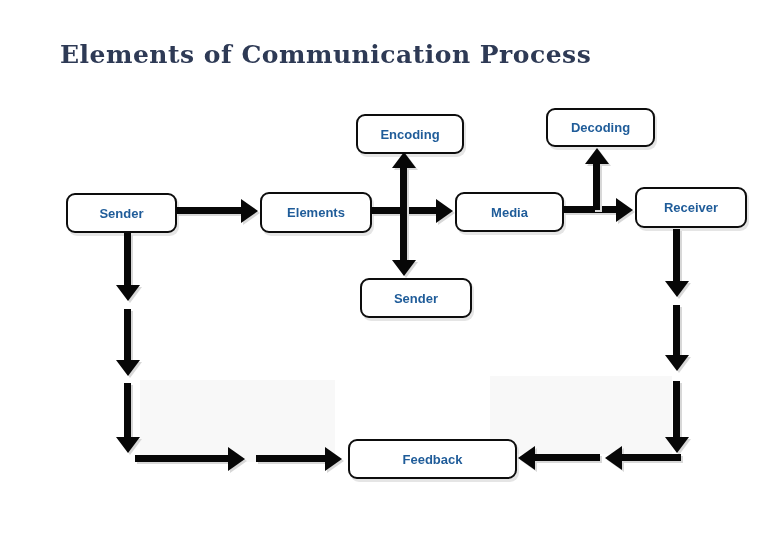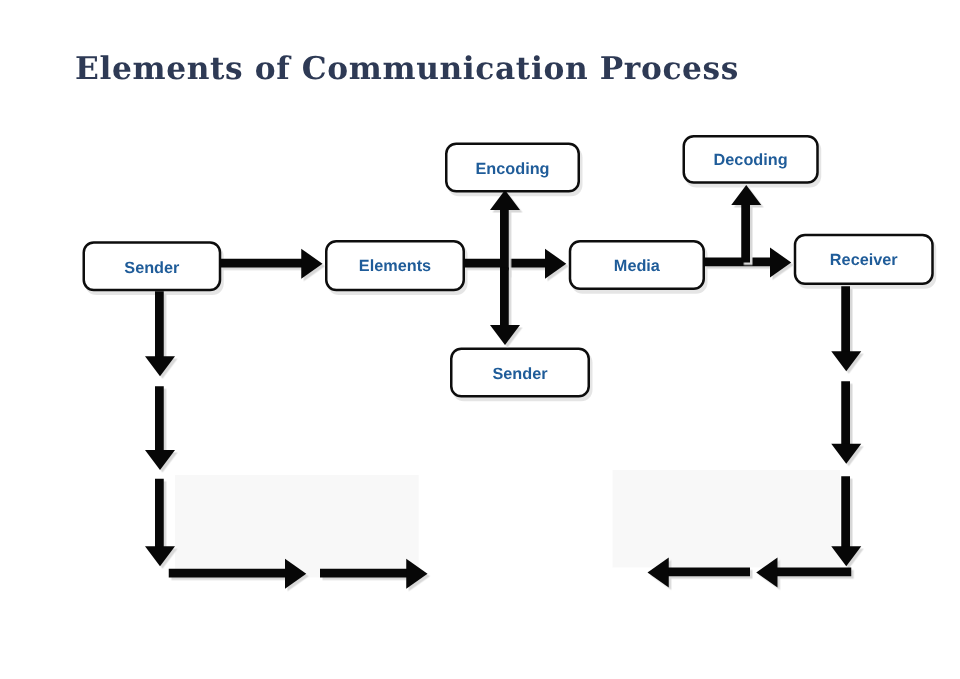--- a/index.html
+++ b/index.html
@@ -75,20 +75,23 @@
   </div>
   <div class="node n-decoding">
     <span>Decoding</span>
   </div>
   <div class="node n-receiver">
     <span>Receiver</span>
   </div>
   <div class="node n-noise">
     <span>Sender</span>
   </div>
+  <div class="node n-feedback">
+    <span>Feedback</span>
+  </div>
 
   <div class="arr right" style="left:176px;top:199px;width:82px;">
       <i class="shaft"></i>
       <i class="head"></i>
     </div>
   <div class="arr right" style="left:371px;top:199px;width:82px;">
       <i class="shaft"></i>
       <i class="head"></i>
     </div>
   <div class="arr up" style="left:392px;top:152px;height:68px;">

